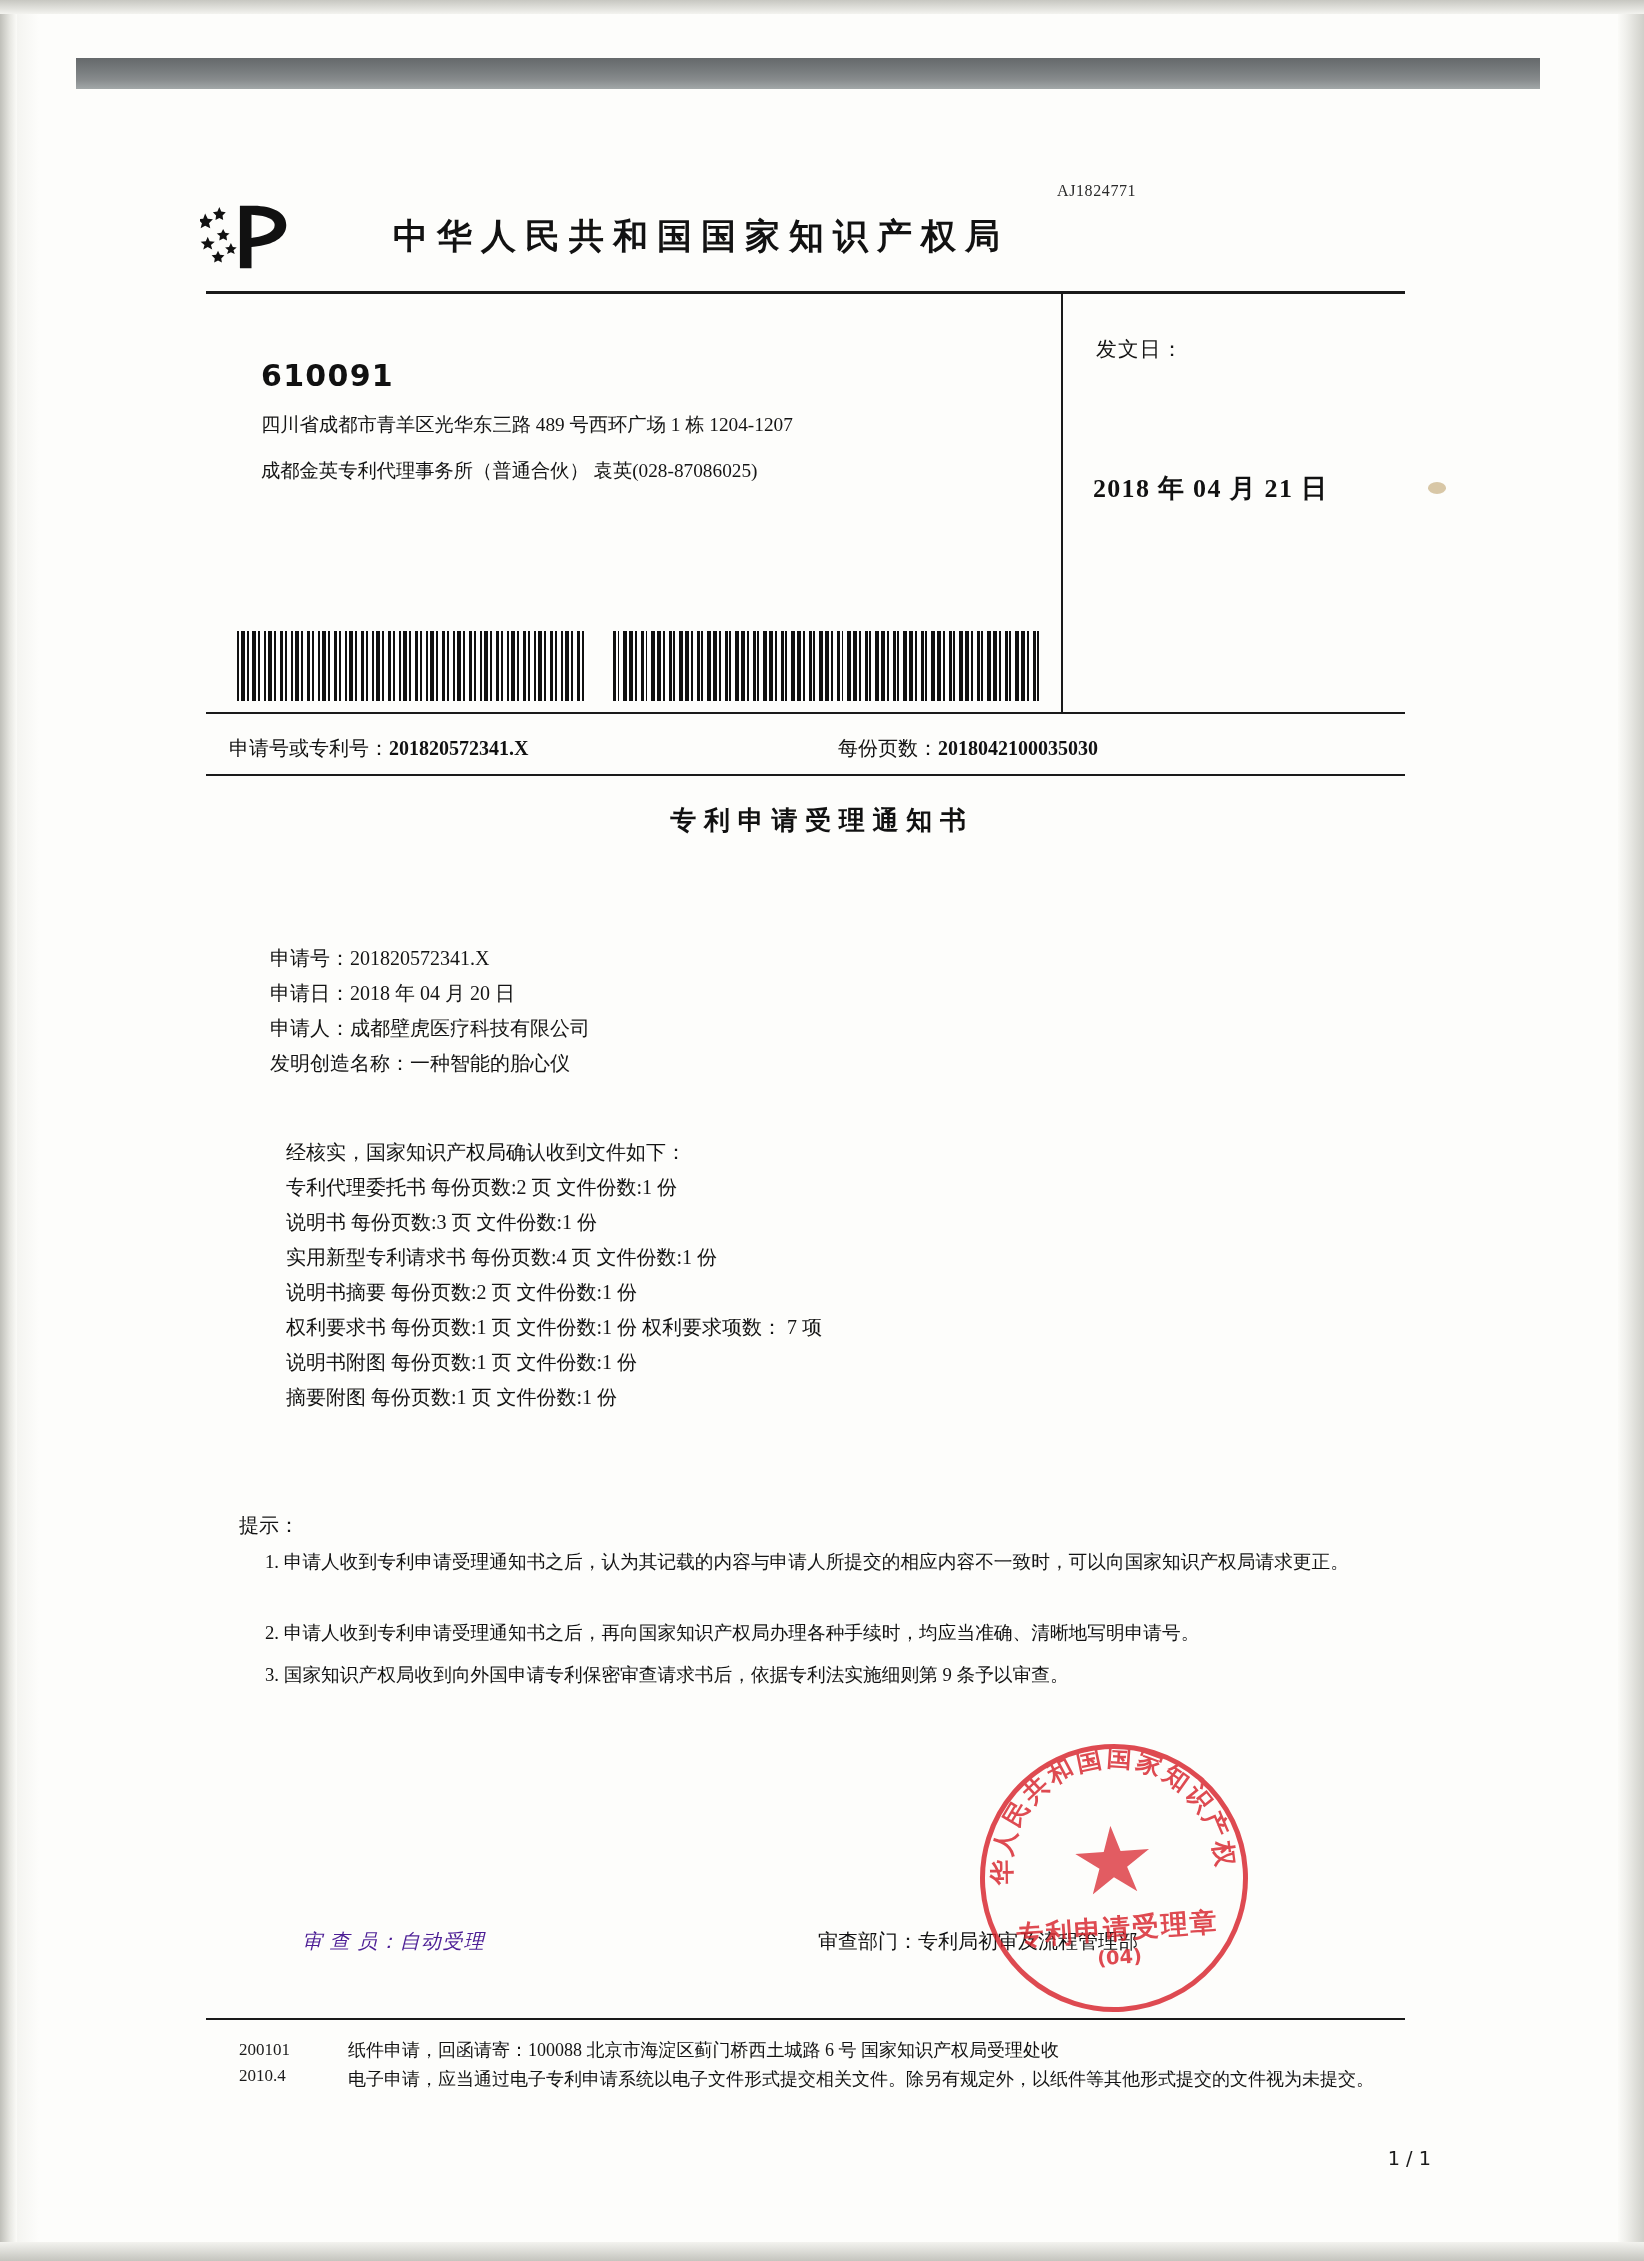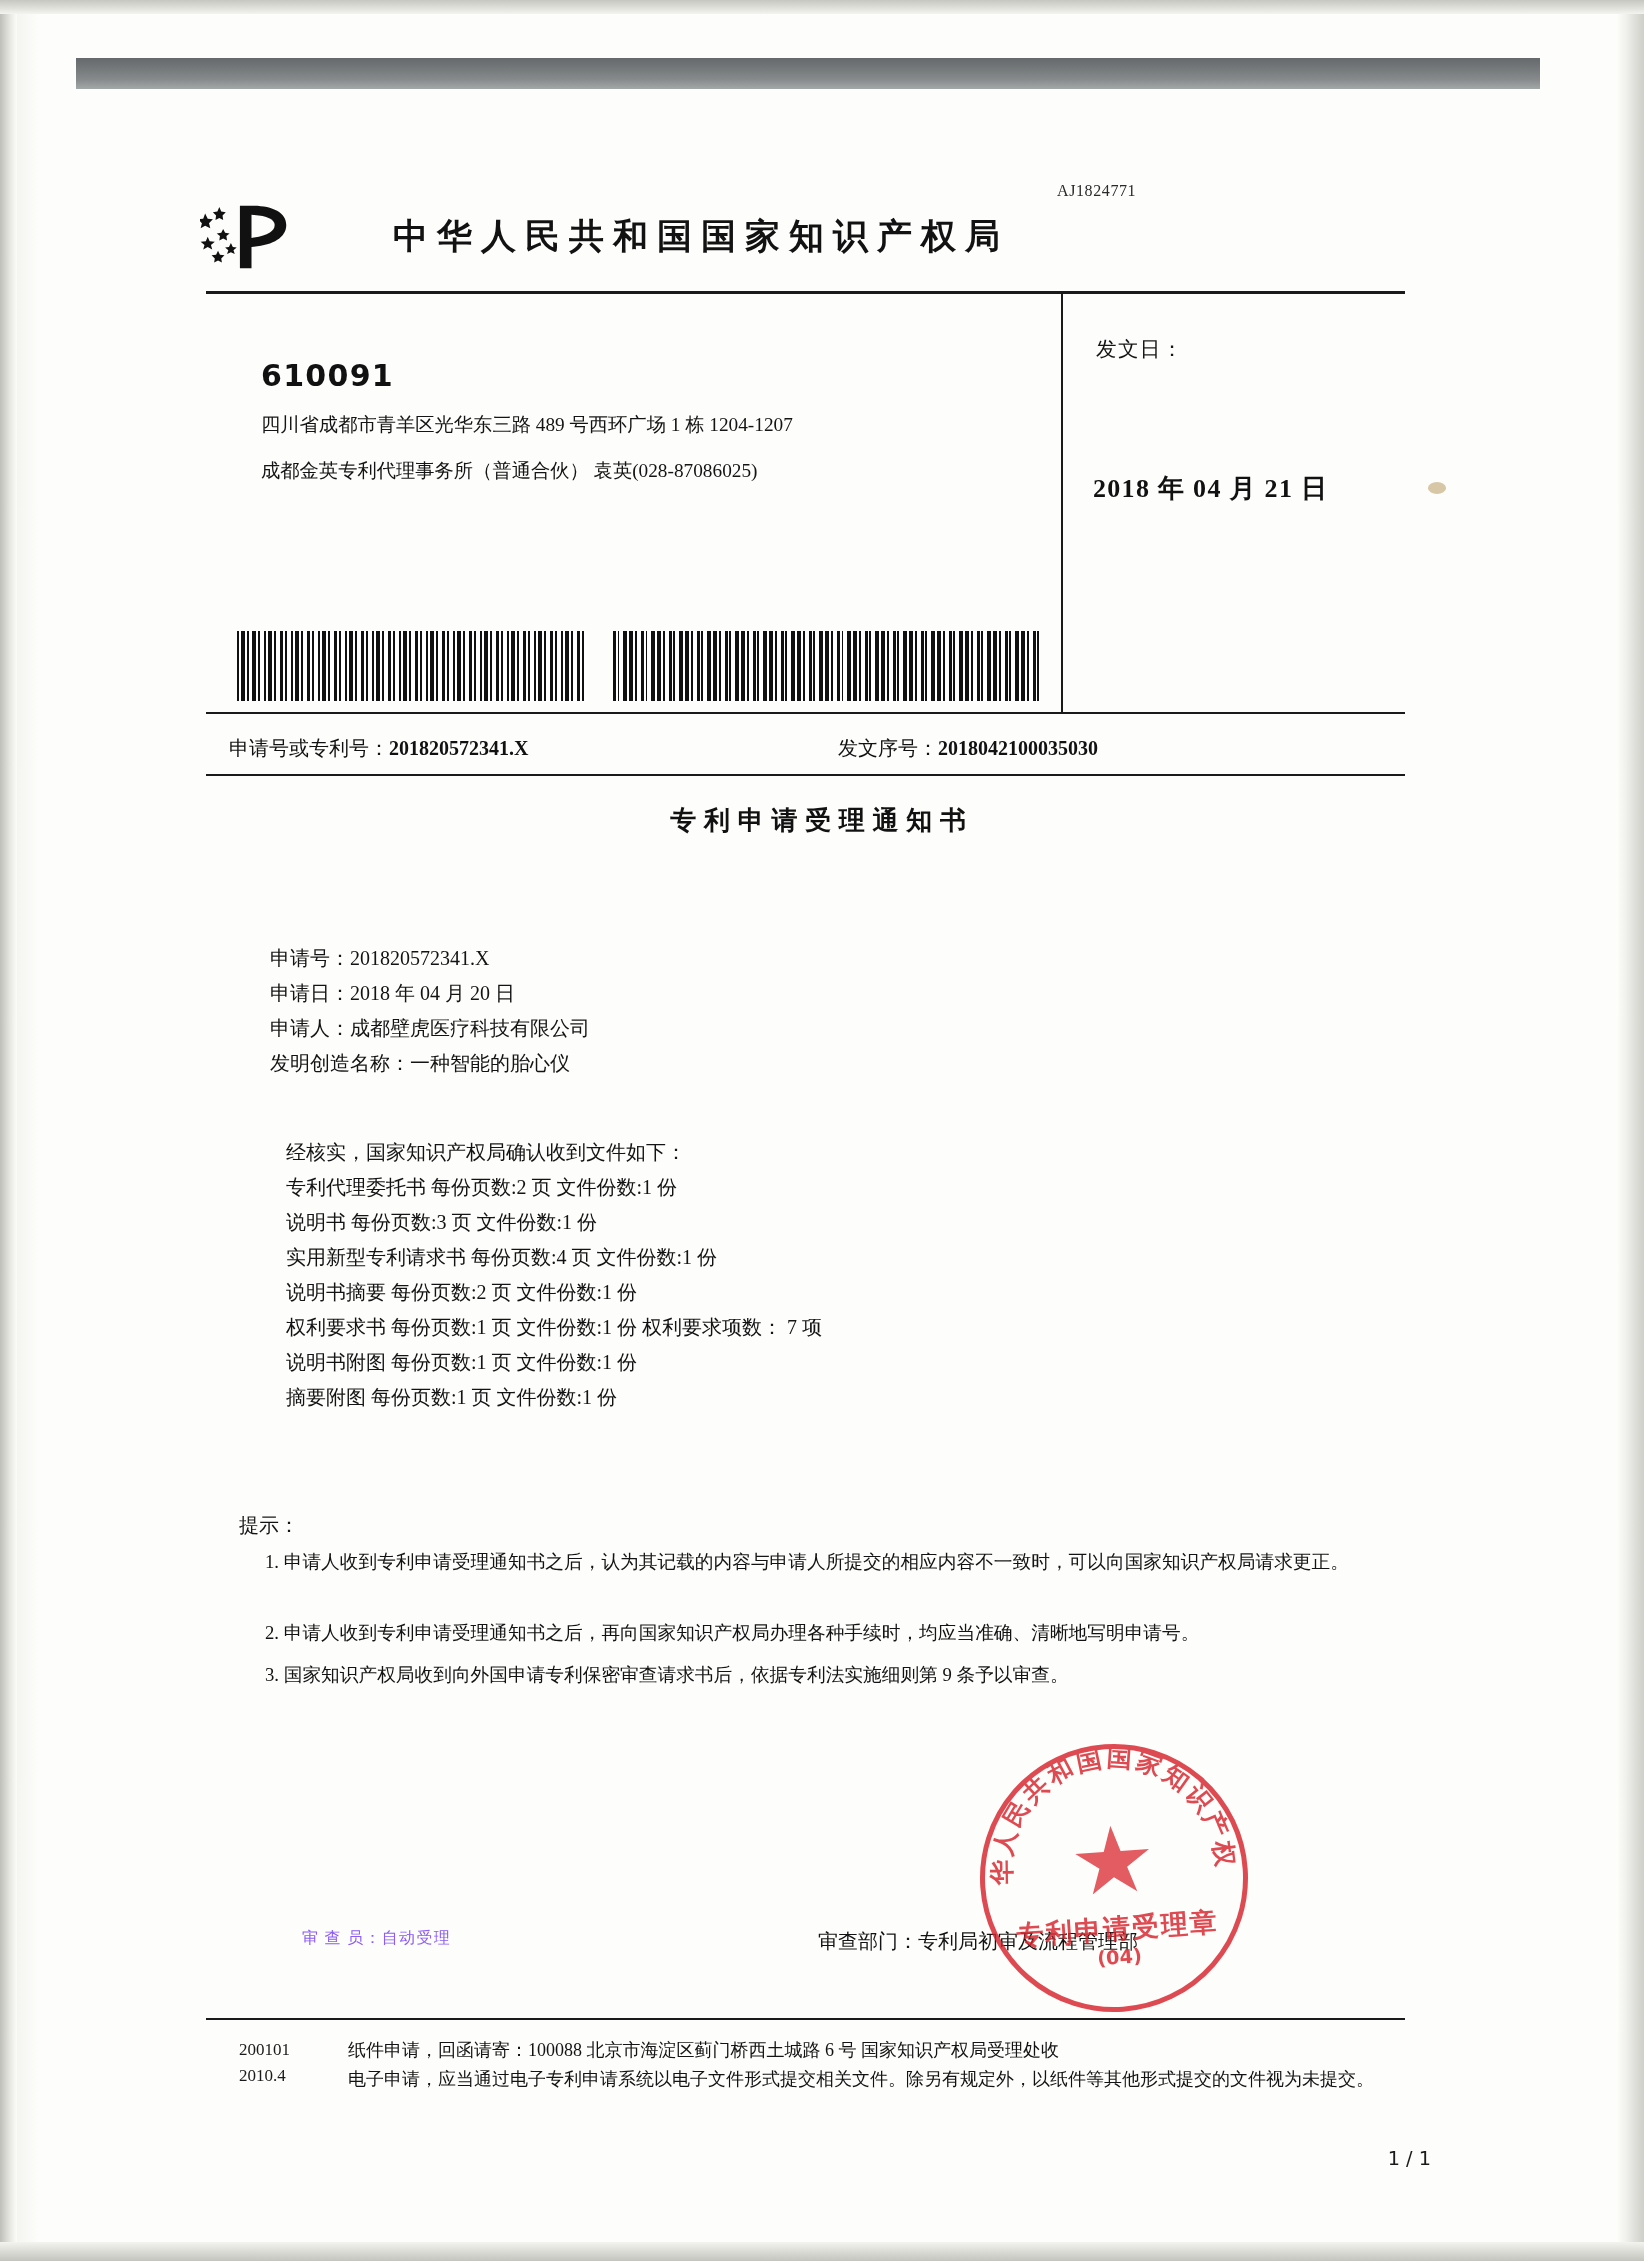--- a/index.html
+++ b/index.html
@@ -269,24 +269,25 @@
     text-align: justify;
   }
   #note-1 { top: 1547px; text-indent: 26px; }
   #note-2 { top: 1618px; text-indent: 26px; }
   #note-3 { top: 1660px; text-indent: 26px; }
 
   .examiner {
     position: absolute;
     left: 302px;
     top: 1928px;
-    font-size: 16px;
-    color: #8b5cf6;
+    font-size: 20px;
+    color: #4c1d95;
     letter-spacing: 1.3px;
     white-space: nowrap;
+    font-style: italic;
   }
   .dept {
     position: absolute;
     left: 818px;
     top: 1928px;
     font-size: 20px;
     color: #131313;
     white-space: nowrap;
   }
 
@@ -434,21 +435,21 @@
 
     <div class="barcode" id="barcode-1"></div>
     <div class="barcode" id="barcode-2"></div>
 
     <div class="rule-thin-1"></div>
 
     <div class="appno">
       <span class="lbl">申请号或专利号：</span><span>201820572341.X</span>
     </div>
     <div class="serialno">
-      <span class="lbl">发文序号：</span><span>2018042100035030</span>
+      <span class="lbl">每份页数：</span><span>2018042100035030</span>
     </div>
 
     <div class="rule-thin-2"></div>
 
     <div class="doc-title">专利申请受理通知书</div>
 
 
     <div class="field-list">
       <div>申请号：201820572341.X</div>
       <div>申请日：2018 年 04 月 20 日</div>

